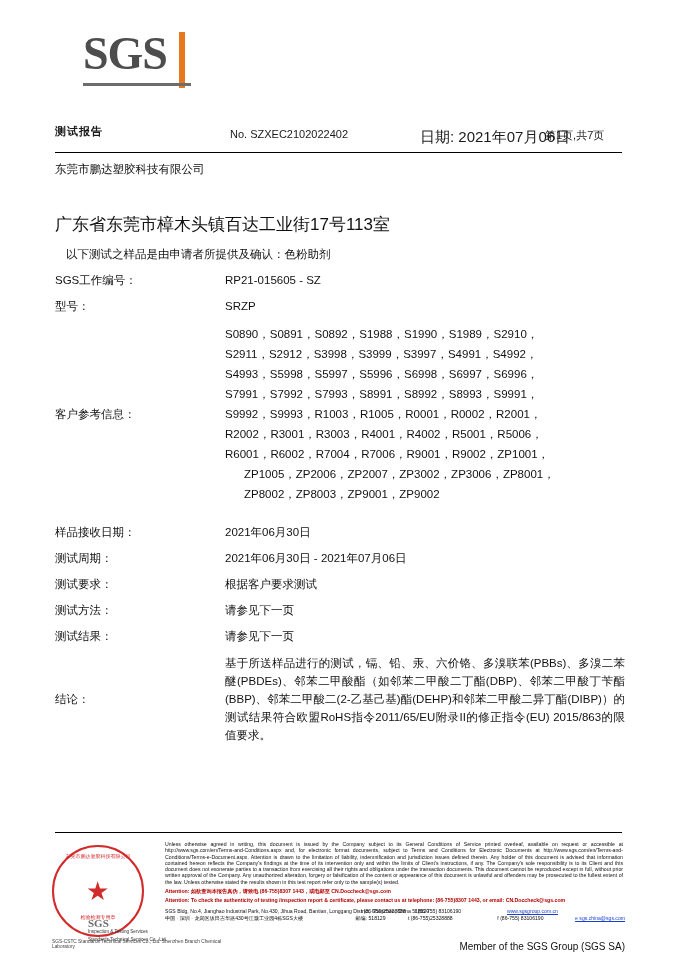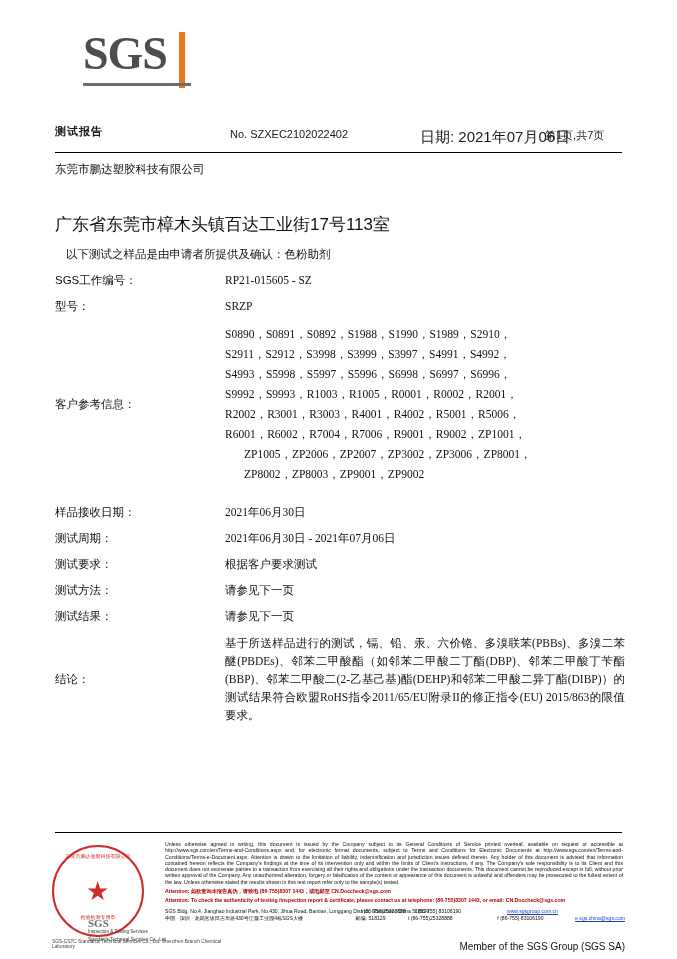--- a/index.html
+++ b/index.html
@@ -145,21 +145,20 @@
     margin-bottom: 10px;
   }
   .info-label {
     width: 170px;
     flex: 0 0 170px;
     line-height: 16px;
   }
   .info-value {
     flex: 1 1 auto;
     line-height: 16px;
-    font-family: Liberation Serif, serif;
   }
   .refs-list .ref-line {
     line-height: 20px;
     white-space: pre;
   }
   .refs-list .ref-line.indent {
     padding-left: 19px;
   }
   .conclusion-text {
     line-height: 18px;
@@ -328,20 +327,21 @@
       <div class="info-label">型号：</div>
       <div class="info-value">SRZP</div>
     </div>
 
     <div class="info-row">
       <div class="info-label">客户参考信息：</div>
       <div class="info-value refs-list">
         <div class="ref-line">S0890，S0891，S0892，S1988，S1990，S1989，S2910，</div>
         <div class="ref-line">S2911，S2912，S3998，S3999，S3997，S4991，S4992，</div>
         <div class="ref-line">S4993，S5998，S5997，S5996，S6998，S6997，S6996，</div>
+        <div class="ref-line">S7991，S7992，S7993，S8991，S8992，S8993，S9991，</div>
         <div class="ref-line">S9992，S9993，R1003，R1005，R0001，R0002，R2001，</div>
         <div class="ref-line">R2002，R3001，R3003，R4001，R4002，R5001，R5006，</div>
         <div class="ref-line">R6001，R6002，R7004，R7006，R9001，R9002，ZP1001，</div>
         <div class="ref-line indent">ZP1005，ZP2006，ZP2007，ZP3002，ZP3006，ZP8001，</div>
         <div class="ref-line indent">ZP8002，ZP8003，ZP9001，ZP9002</div>
       </div>
     </div>
 
     <div class="info-row" style="margin-top:20px;">
       <div class="info-label">样品接收日期：</div>

